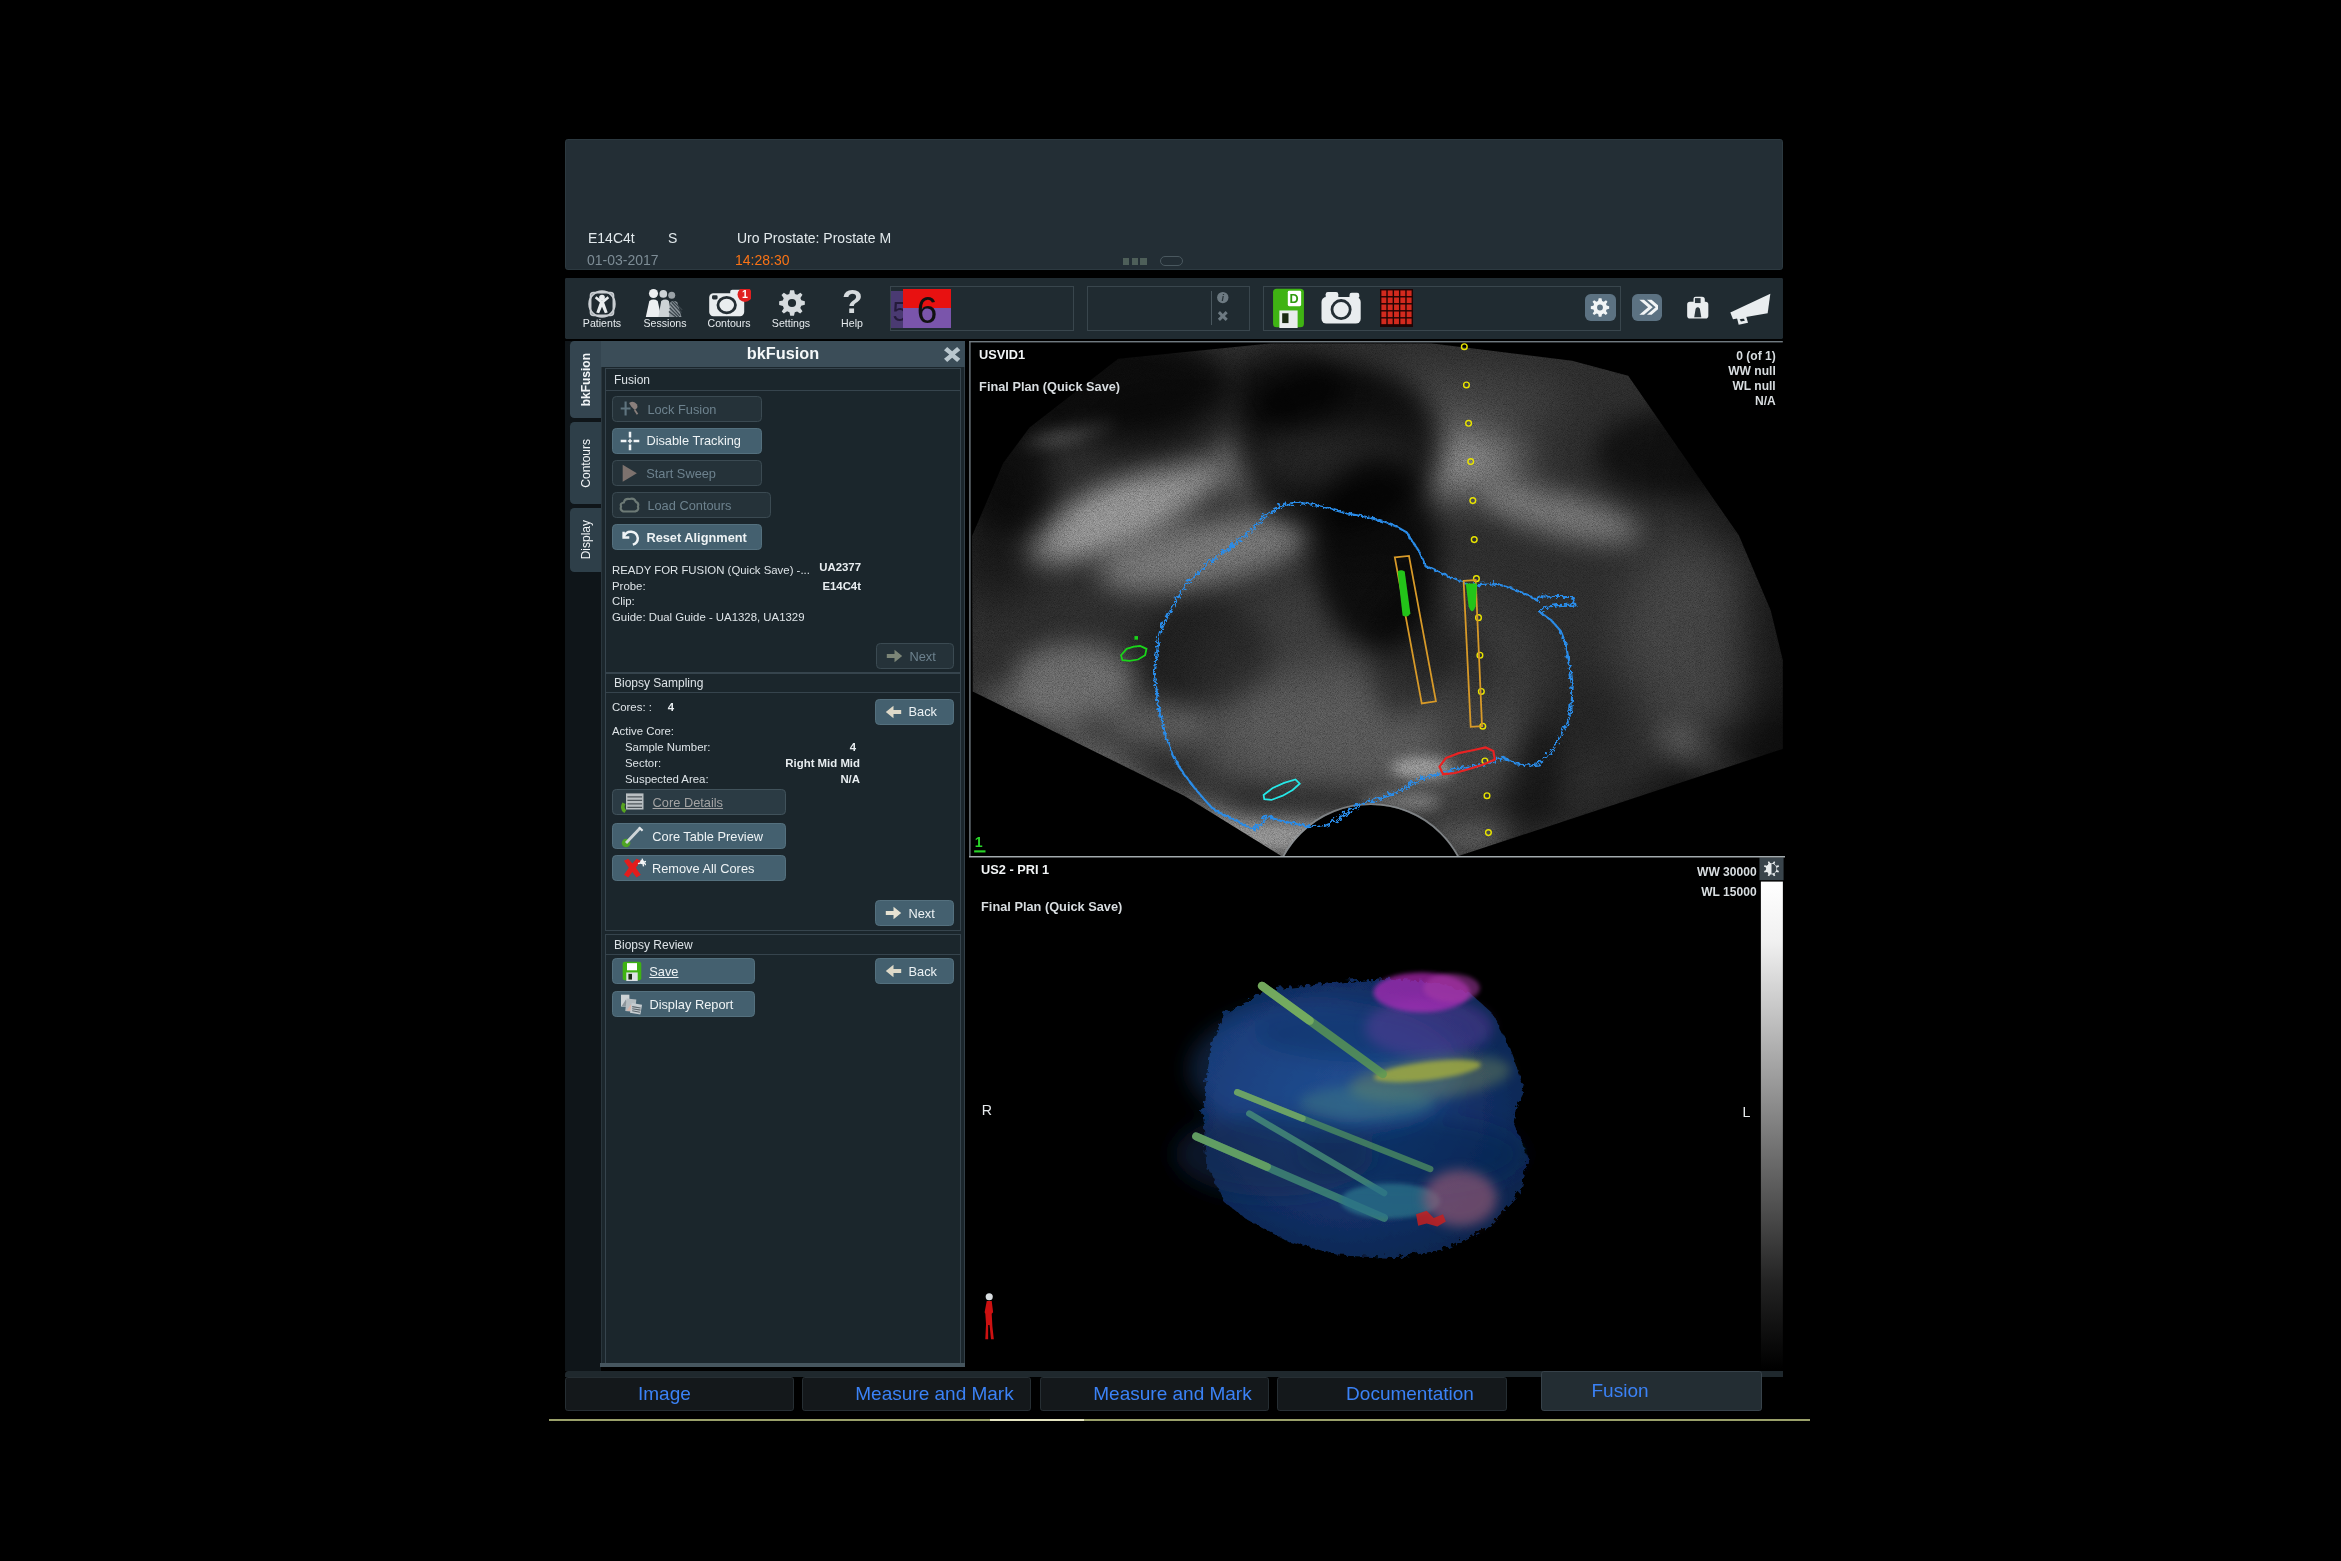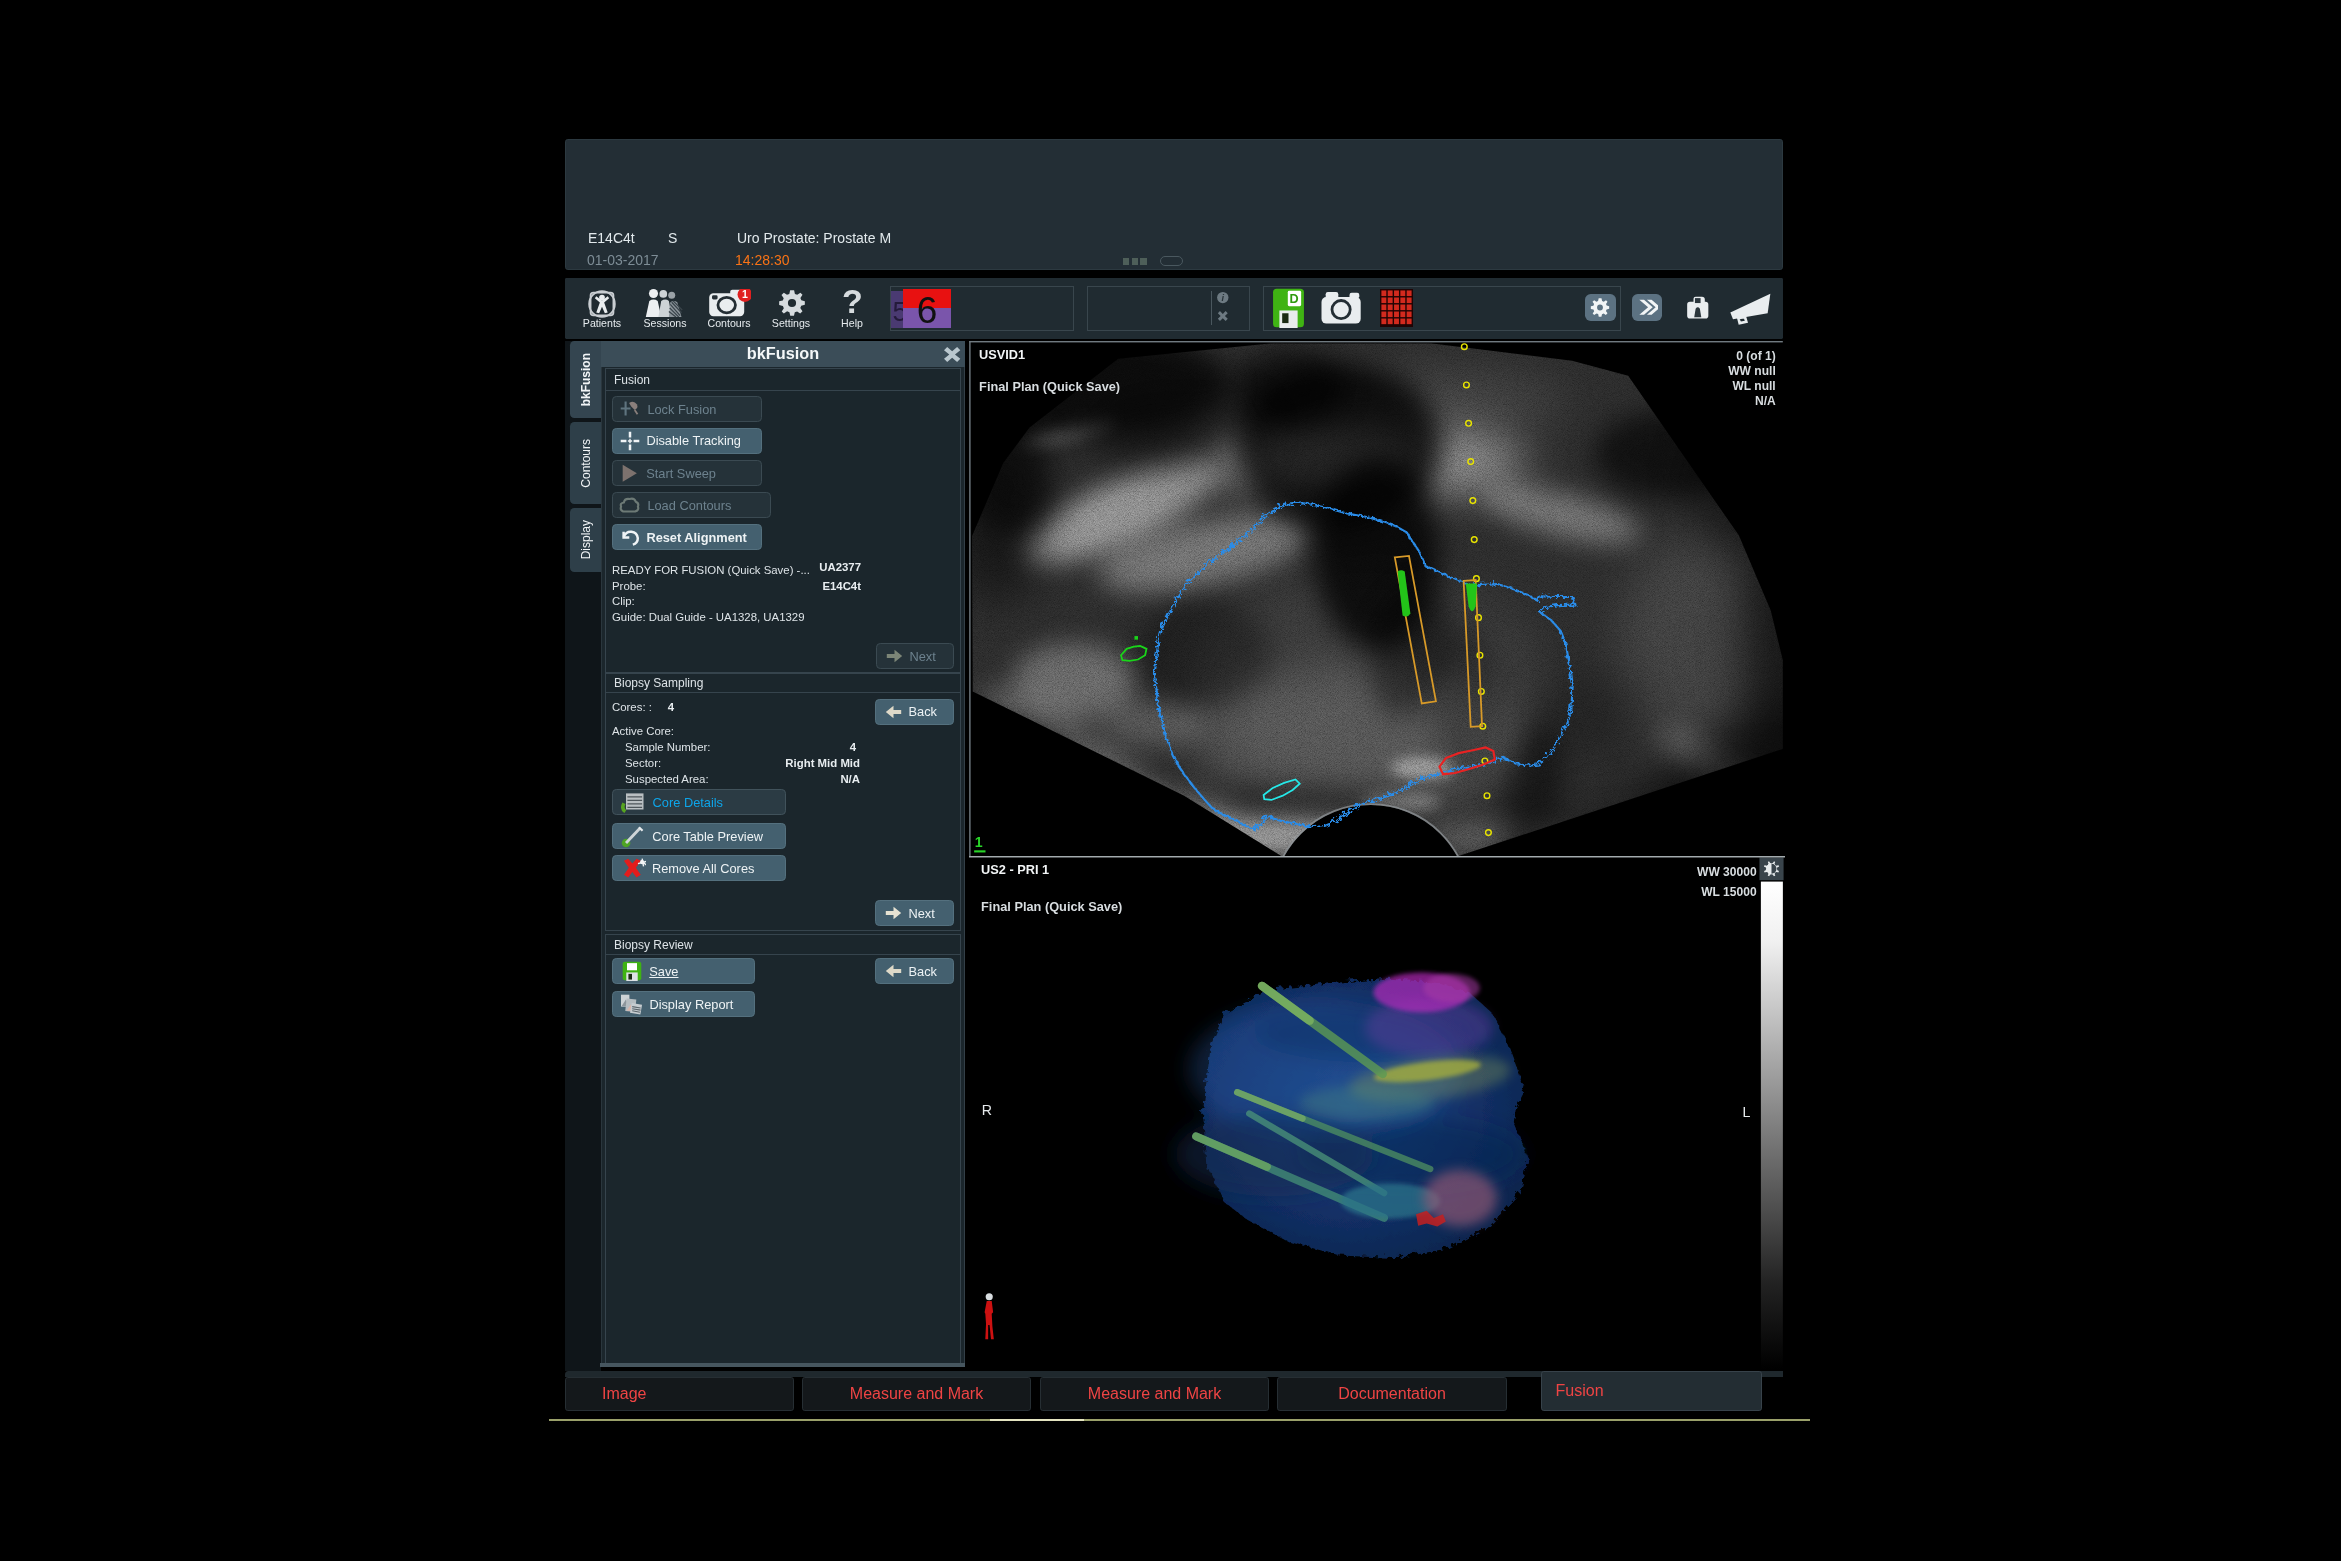--- a/index.html
+++ b/index.html
@@ -5,28 +5,28 @@
 *{box-sizing:border-box;font-family:"Liberation Sans",sans-serif;}
 .abs{position:absolute;}
 #topbar{left:565px;top:139px;width:1218px;height:131px;background:#232e35;border-radius:2.8px;border:0.7px solid #2c3940;}
 #toolbar{left:565px;top:278px;width:1218px;height:61px;background:#202b31;border-radius:1.4px;}
 .tbi{position:absolute;top:314px;width:0;text-align:center;color:#e6ebee;font-size:10.6px;}
 .tbi .lab{position:absolute;top:0;left:0;transform:translateX(-50%);white-space:nowrap;}
 .tbox{position:absolute;top:286px;height:45px;border:0.7px solid #39464d;}
 .panelbtn{position:absolute;border-radius:4.3px;display:flex;align-items:center;font-size:12.8px;}
 .en{background:#44606f;border:0.7px solid #54707e;color:#eef3f5;}
 .dis{background:#253239;border:0.7px solid #3b4a52;color:#6d828e;}
-.half{background:#2b3b44;border:0.7px solid #41525b;color:#0ea5e9;}
+.half{background:#2b3b44;border:0.7px solid #41525b;color:#a3a3a3;text-decoration:underline;}
 .vtab{position:absolute;left:570px;width:31px;background:#2e3f49;border-radius:4.3px 0 0 4.3px;color:#f2f5f7;display:flex;align-items:center;justify-content:center;}
 .vtab span{writing-mode:vertical-rl;transform:rotate(180deg);font-size:12px;}
 #panel{left:601px;top:341px;width:364px;height:1026px;background:#1b262c;border-left:0.7px solid #2a363d;border-right:0.7px solid #333f47;}
 .shead{position:absolute;color:#dde3e7;font-size:12px;}
 .ptxt{position:absolute;color:#dde3e7;font-size:11.4px;white-space:nowrap;}
 .pval{position:absolute;color:#e8edf0;font-size:11.4px;font-weight:bold;white-space:nowrap;text-align:right;}
-.btab{position:absolute;top:1377px;height:34px;background:#14181b;border:0.7px solid #262e33;border-radius:2.8px;color:#ef4444;font-size:16px;display:flex;align-items:center;}
+.btab{position:absolute;top:1377px;height:34px;background:#14181b;border:0.7px solid #262e33;border-radius:2.8px;color:#3b82f6;font-size:19px;display:flex;align-items:center;padding-left:36px;}
 </style></head>
 <body>
 <div class="abs" id="topbar"></div>
 <div class="abs" style="left:588px;top:230px;color:#e2e9ec;font-size:14px;">E14C4t</div>
 <div class="abs" style="left:668px;top:230px;color:#e2e9ec;font-size:14px;">S</div>
 <div class="abs" style="left:737px;top:230px;color:#e2e9ec;font-size:14px;">Uro Prostate: Prostate M</div>
 <div class="abs" style="left:587px;top:252px;color:#7e8d96;font-size:14px;">01-03-2017</div>
 <div class="abs" style="left:735px;top:252px;color:#f97316;font-size:14px;">14:28:30</div>
 <div class="abs" style="left:1123px;top:258px;width:6.4px;height:7px;background:#4e5f59;"></div>
 <div class="abs" style="left:1132px;top:258px;width:6.4px;height:7px;background:#4e5f59;"></div>

